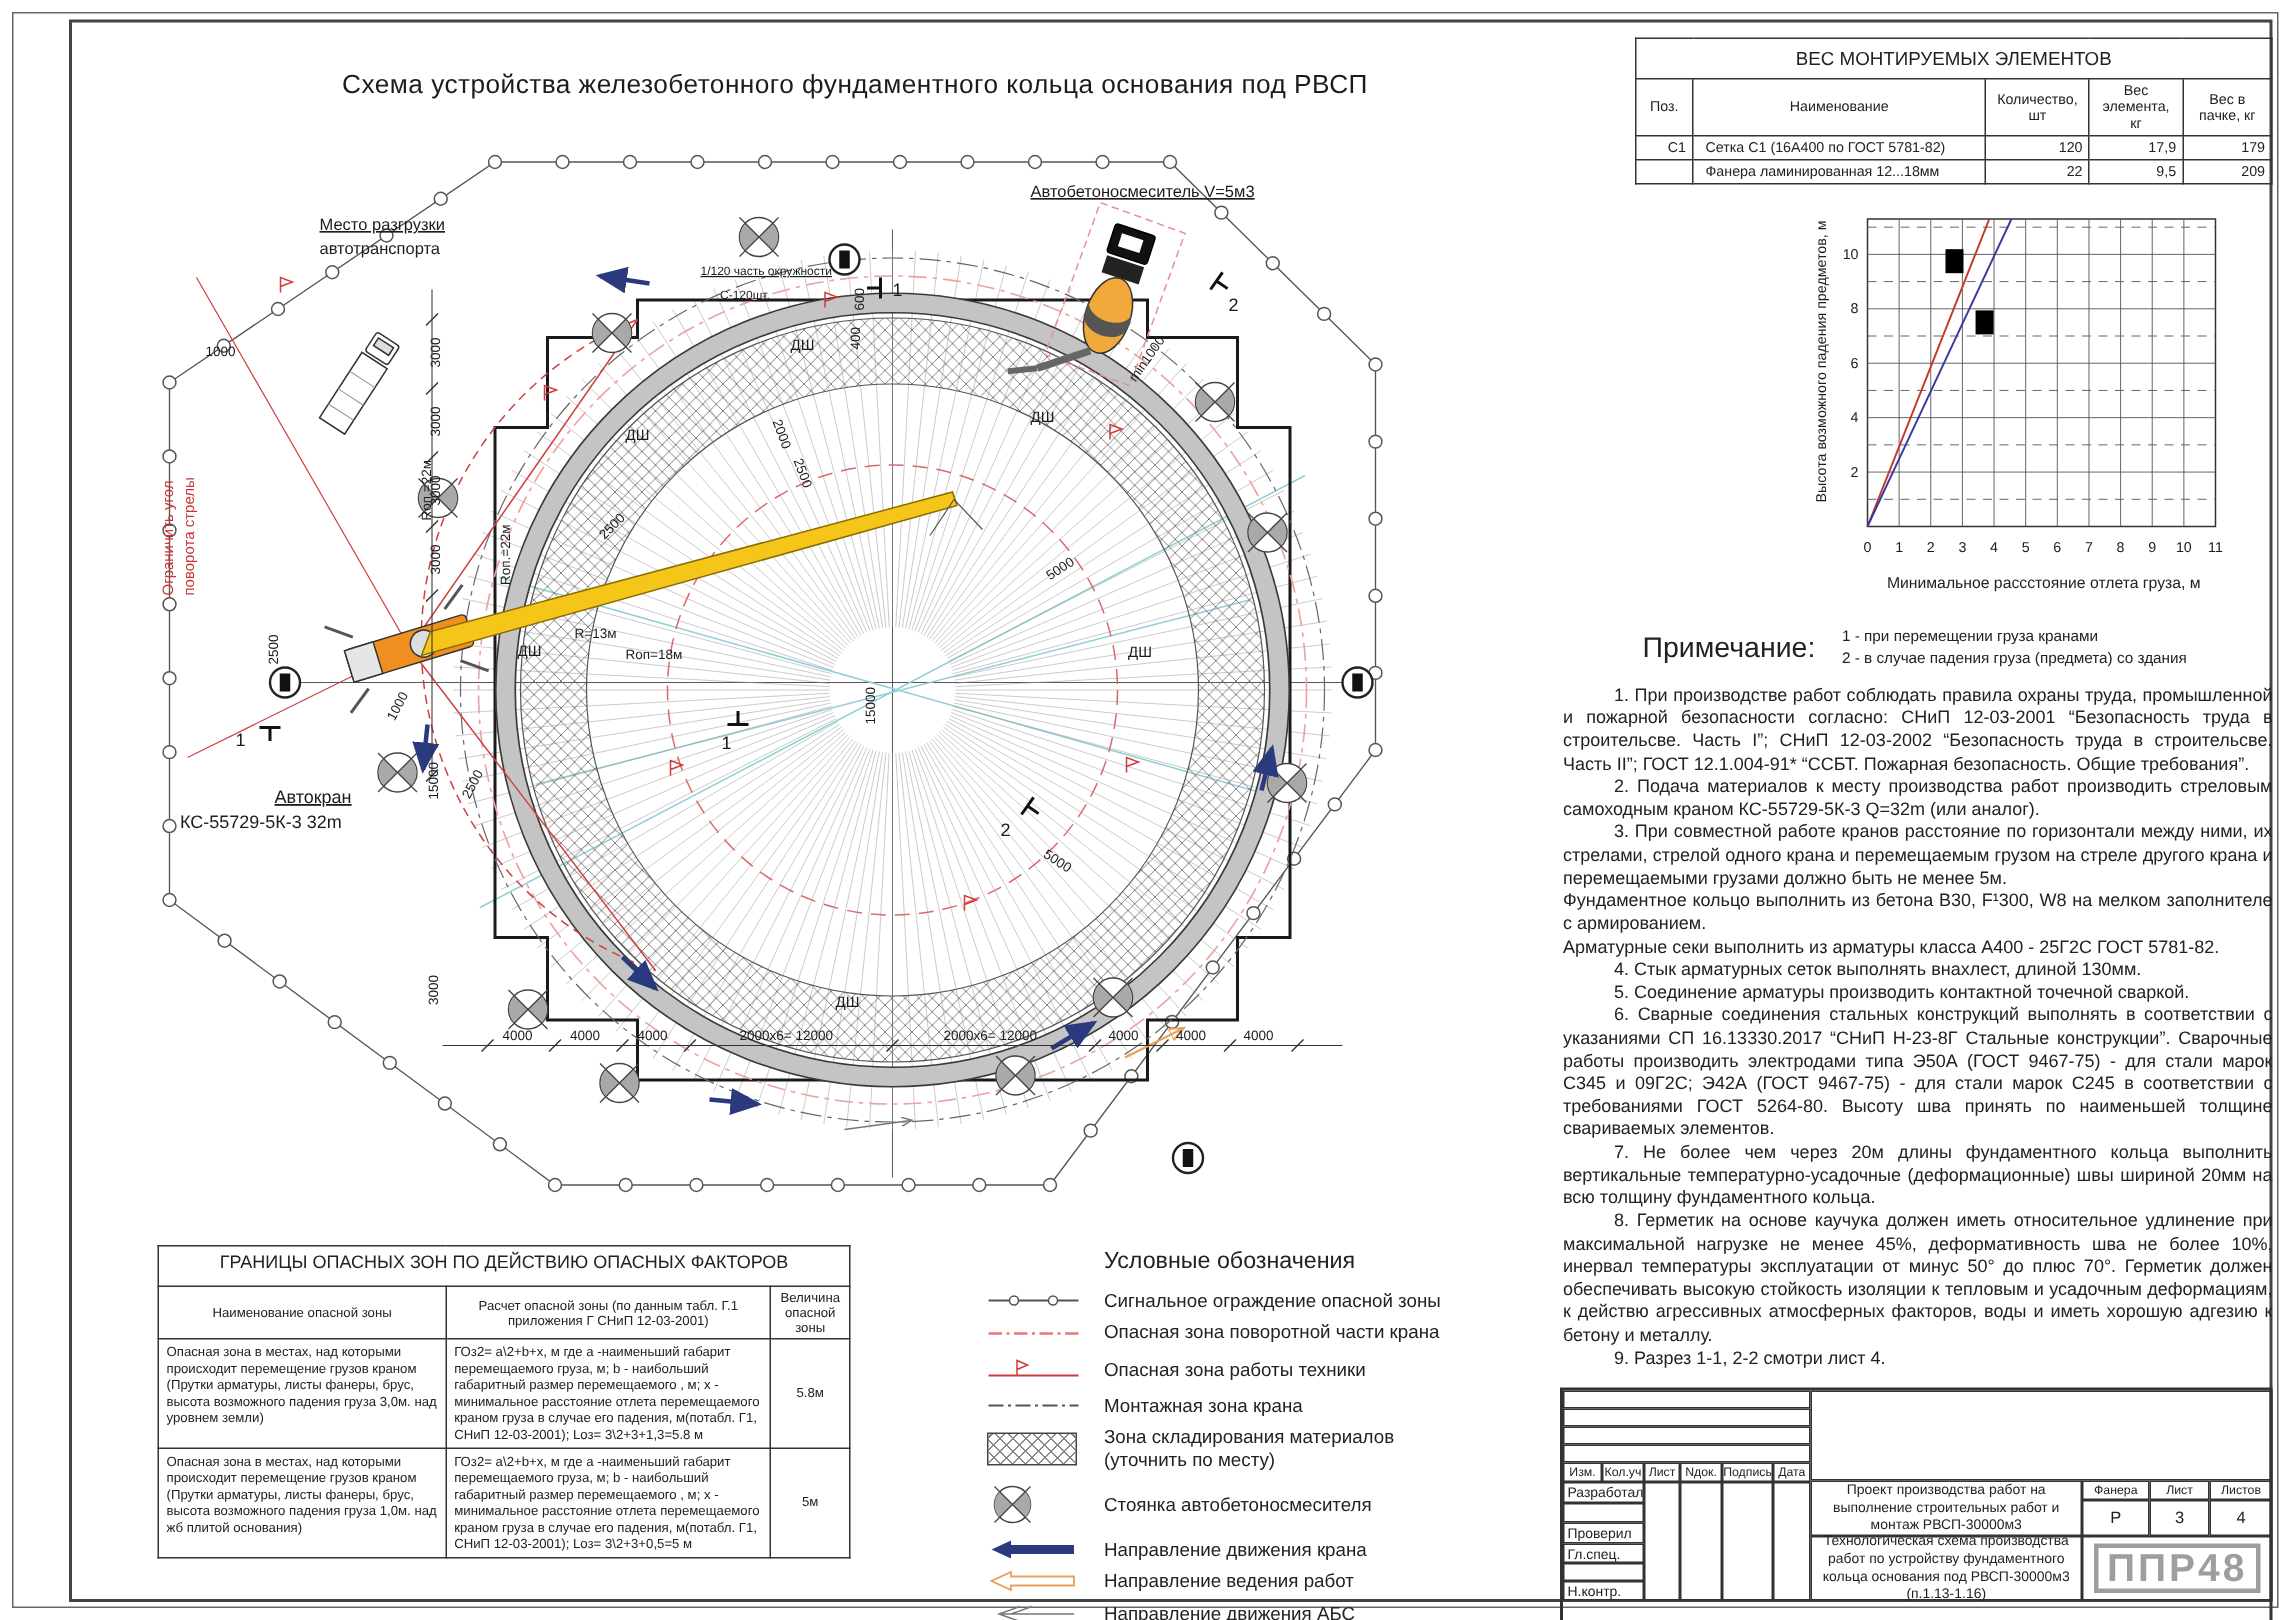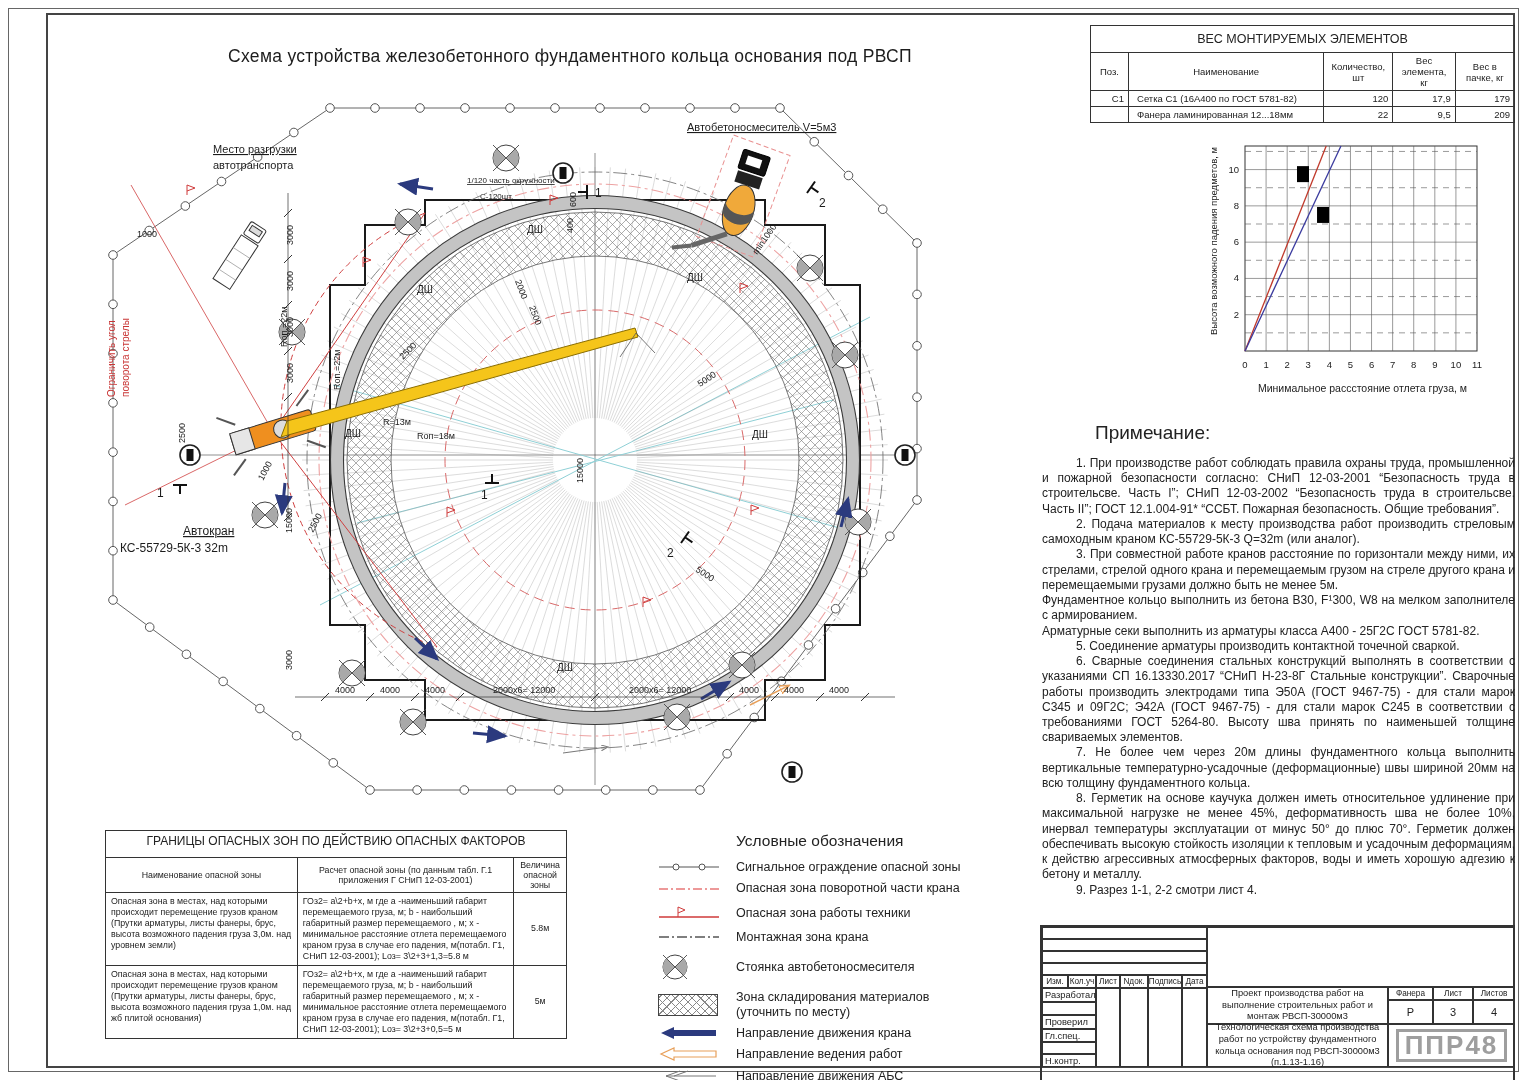--- a/index.html
+++ b/index.html
@@ -560,28 +560,33 @@
         <text x="272" y="228" text-anchor="middle" fill="#3b3bb0" font-size="9.5px">11</text>
         <text x="34" y="177.71681415929203" text-anchor="end" fill="#3b3bb0" font-size="9.5px">2</text>
         <text x="34" y="141.43362831858406" text-anchor="end" fill="#3b3bb0" font-size="9.5px">4</text>
         <text x="34" y="105.15044247787611" text-anchor="end" fill="#3b3bb0" font-size="9.5px">6</text>
         <text x="34" y="68.86725663716814" text-anchor="end" fill="#3b3bb0" font-size="9.5px">8</text>
         <text x="34" y="32.584070796460196" text-anchor="end" fill="#3b3bb0" font-size="9.5px">10</text>
         <text transform="translate(12,195) rotate(-90)" font-size="9.5px" fill="#1c1c1c">Высота возможного падения предметов, м</text>
       </svg>
     <div class="cxlabel">Минимальное рассстояние отлета груза, м</div>
   </div>
+  <div id="chart-legend">
+    <div>1 - при перемещении груза кранами</div>
+    <div>2 - в случае падения груза (предмета) со здания</div>
+  </div>
 
   <div id="notes-head">Примечание:</div>
   <div id="notes">
     <p class="ind">1.   При производстве работ соблюдать правила охраны труда, промышленной и пожарной безопасности согласно: СНиП 12-03-2001 “Безопасность труда в строительсве. Часть I”; СНиП 12-03-2002 “Безопасность труда в строительсве. Часть II”; ГОСТ 12.1.004-91* “ССБТ. Пожарная безопасность. Общие требования”.</p>
     <p class="ind">2.   Подача материалов к месту производства работ производить стреловым самоходным краном КС-55729-5К-3 Q=32m (или аналог).</p>
     <p class="ind">3.   При совместной работе кранов расстояние по горизонтали между ними, их стрелами, стрелой одного крана и перемещаемым грузом на стреле другого крана и перемещаемыми грузами должно быть не менее 5м.</p>
     <p>Фундаментное кольцо выполнить из бетона В30, F¹300, W8 на мелком заполнителе с армированием.</p>
     <p>Арматурные секи выполнить из арматуры класса А400 - 25Г2С ГОСТ 5781-82.</p>
+    <p class="ind">4.   Стык арматурных сеток выполнять внахлест, длиной 130мм.</p>
     <p class="ind">5.   Соединение арматуры производить контактной точечной сваркой.</p>
     <p class="ind">6.   Сварные соединения стальных конструкций выполнять в соответствии с указаниями СП 16.13330.2017 “СНиП Н-23-8Г Стальные конструкции”. Сварочные работы производить электродами типа Э50А (ГОСТ 9467-75) - для стали марок С345 и 09Г2С; Э42А (ГОСТ 9467-75) - для стали марок С245 в соответствии с требованиями ГОСТ 5264-80. Высоту шва принять по наименьшей толщине свариваемых элементов.</p>
     <p class="ind">7.   Не более чем через 20м длины фундаментного кольца выполнить вертикальные температурно-усадочные (деформационные) швы шириной 20мм на всю толщину фундаментного кольца.</p>
     <p class="ind">8.   Герметик на основе каучука должен иметь относительное удлинение при максимальной нагрузке не менее 45%, деформативность шва не более 10%, инервал температуры эксплуатации от минус 50° до плюс 70°. Герметик должен обеспечивать высокую стойкость изоляции к тепловым и усадочным деформациям, к действю агрессивных атмосферных факторов, воды и иметь хорошую адгезию к бетону и металлу.</p>
     <p class="ind">9.   Разрез 1-1, 2-2 смотри лист 4.</p>
   </div>
 
   <table id="hazard-table" class="tb">
     <tbody>
         <tr>
@@ -638,34 +643,34 @@
     <div class="lrow">
       <span class="lic">
         <svg width="62" height="10">
             <line x1="1" y1="5" x2="61" y2="5" stroke="#555" stroke-width="1.4" stroke-dasharray="10 3 2 3"></line>
           </svg>
         </span>
       <span class="llab">Монтажная зона крана</span>
     </div>
     <div class="lrow">
       <span class="lic">
+          <span class="hatchbox"></span>
+        </span>
+      <span class="llab" style="max-width:200px">Зона складирования материалов (уточнить по месту)</span>
+    </div>
+    <div class="lrow">
+      <span class="lic">
         <svg width="34" height="32" viewBox="-17 -16 34 32">
             <circle r="12" fill="#fff" stroke="#444"></circle>
         <path d="M-8.5,-8.5 A12,12 0 0 0 -8.5,8.5 L0,0 Z" fill="#a9a9a9"></path>
         <path d="M8.5,-8.5 A12,12 0 0 1 8.5,8.5 L0,0 Z" fill="#a9a9a9"></path>
         <path d="M-12,-12 L12,12 M12,-12 L-12,12" stroke="#444" stroke-width="0.9" fill="none"></path>
           </svg>
         </span>
       <span class="llab">Стоянка автобетоносмесителя</span>
-    </div>
-    <div class="lrow">
-      <span class="lic">
-          <span class="hatchbox"></span>
-        </span>
-      <span class="llab" style="max-width:200px">Зона складирования материалов (уточнить по месту)</span>
     </div>
     <div class="lrow">
       <span class="lic">
         <svg width="62" height="14">
             <path d="M58,4 L16,4 L16,1 L3,7 L16,13 L16,10 L58,10 Z" fill="#2b3a7e"></path>
           </svg>
         </span>
       <span class="llab">Направление движения крана</span>
     </div>
     <div class="lrow">

